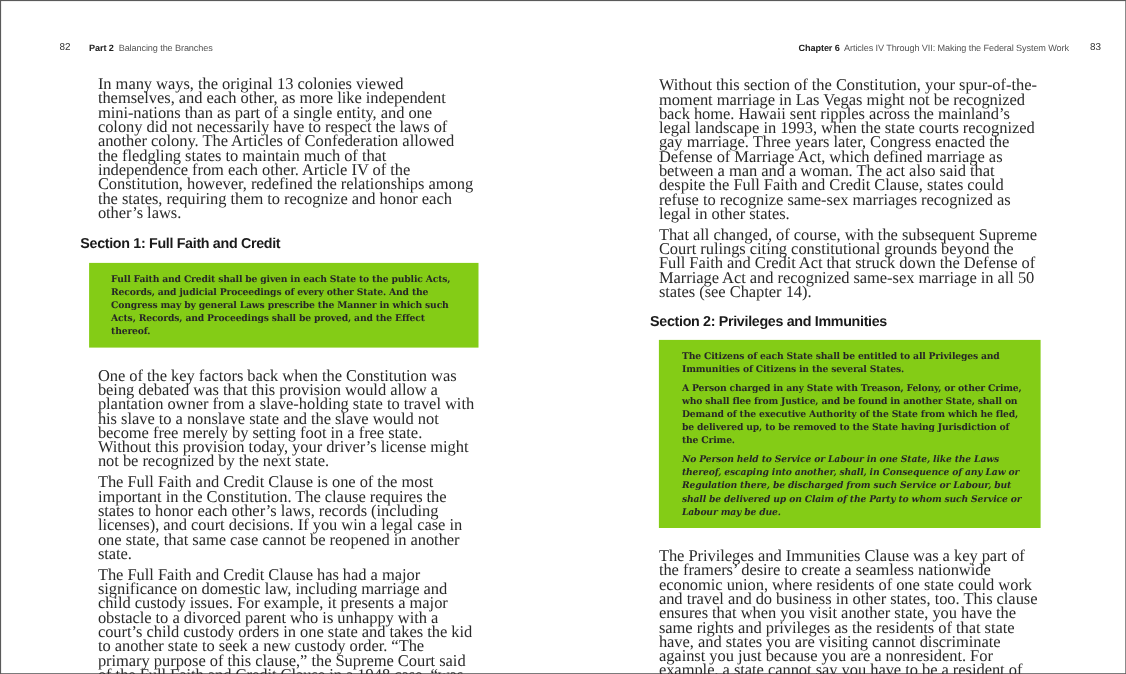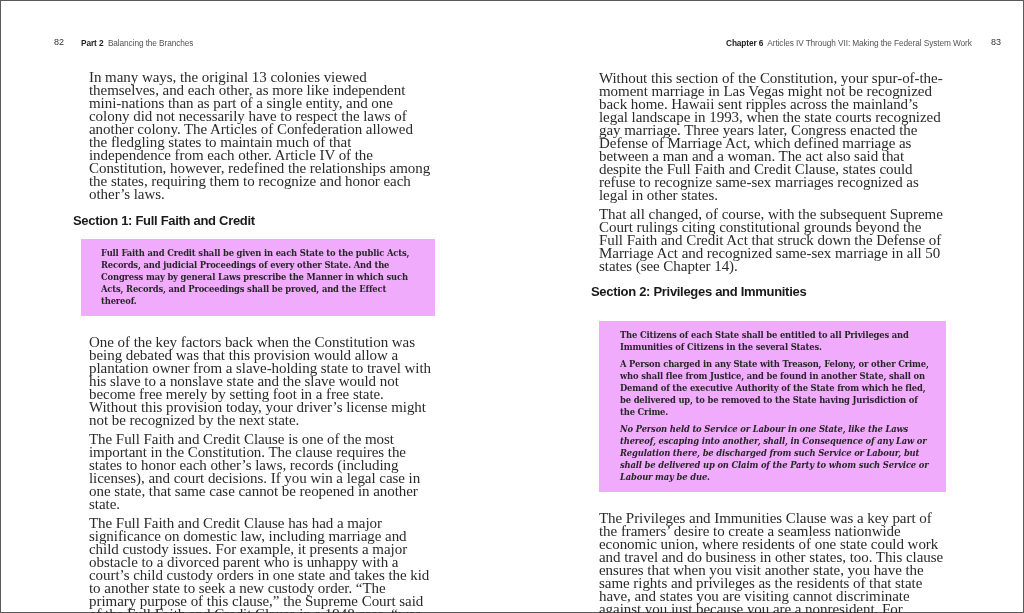--- a/index.html
+++ b/index.html
@@ -42,29 +42,29 @@
       line-height: 22px;
       margin-left: -1px;
     }
     .h2 {
       font-family: "Liberation Sans", sans-serif;
       font-size: 13px; color: #1a1a1a;
       margin: 12px 0 10px -8px;
       letter-spacing: -0.3px;
       line-height: 16px;
     }
-    .col-right .h2 { margin-left: -8px; margin-top: 11px; margin-bottom: 21px; }
+    .col-right .h2 { margin-left: -8px; margin-top: 11px; margin-bottom: 9px; }
     p.body {
       font-size: 15px; line-height: 13px;
       margin: 0 0 6px 8px;
       letter-spacing: -0.05px;
     }
     .col-right p.body { margin-left: 0; }
     .quote {
-      background: #f0abfc;
+      background: #84cc16;
       margin: 0 0 20px 0;
       padding: 8px 16px 9px 20px;
       font-family: "DejaVu Serif", serif;
       font-size: 8.4px; line-height: 12px;
       color: #262626; font-weight: bold;
       letter-spacing: -0.15px;
     }
     .col-left .quote { margin-left: 0; width: 318px; }
     .col-right .quote { margin-left: 0; width: 310px; padding-left: 21px; }
     .quote p { margin: 0 0 5px 0; }

